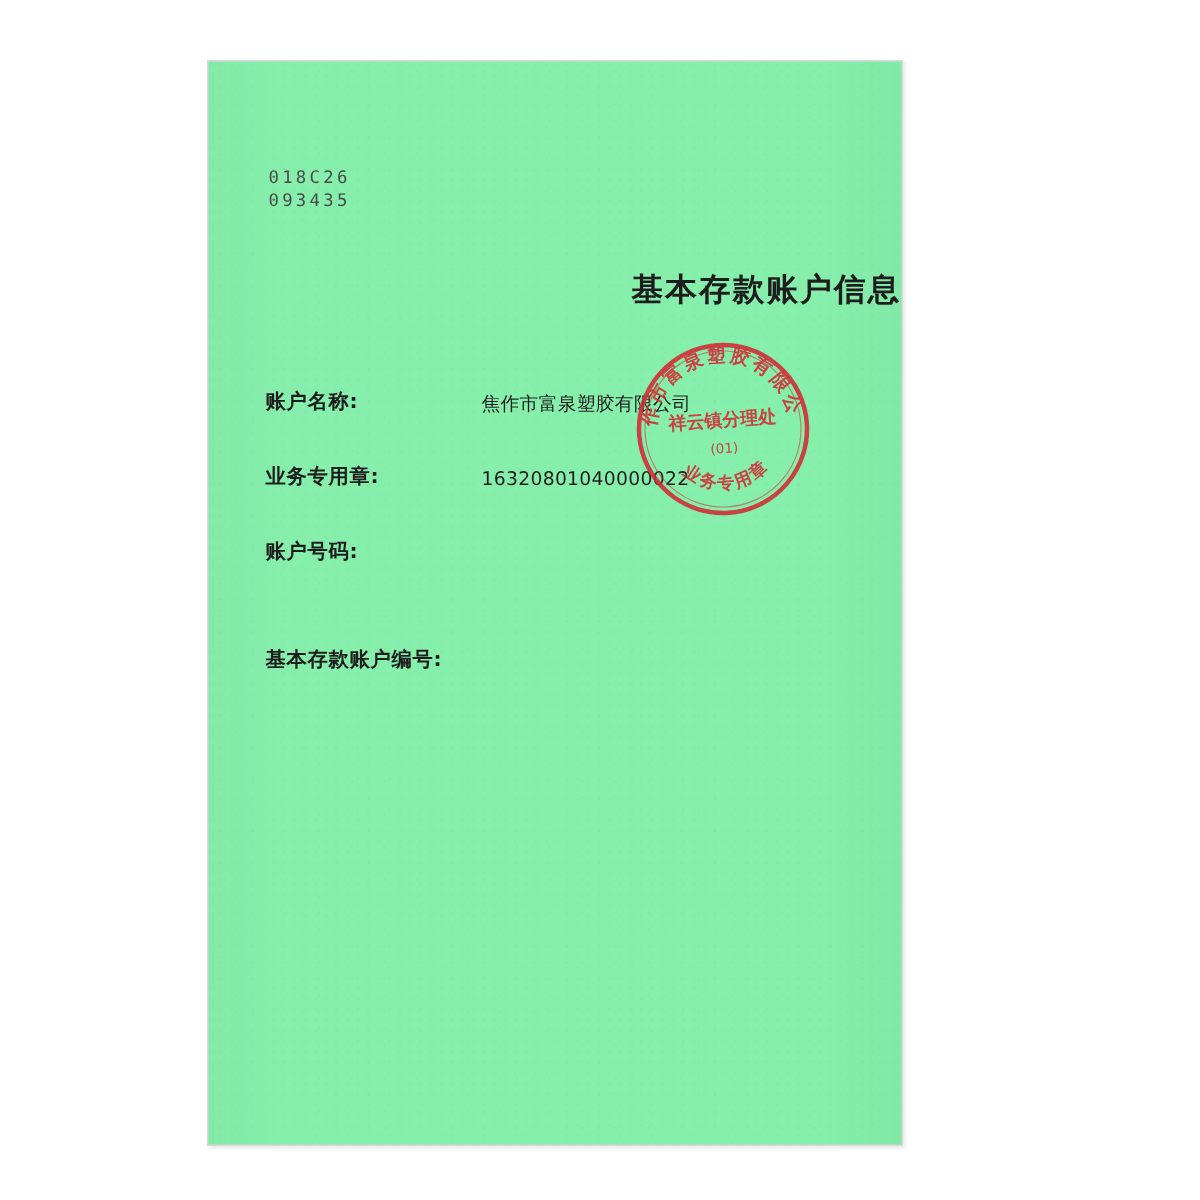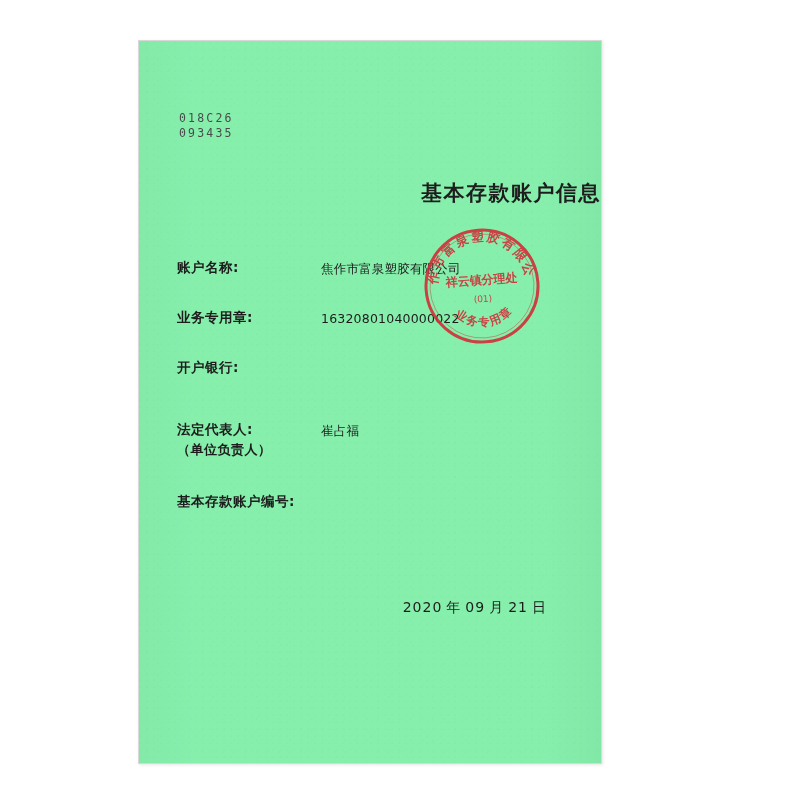--- a/index.html
+++ b/index.html
@@ -156,38 +156,30 @@
         <div class="field-label">账户名称:</div>
         <div class="field-value">焦作市富泉塑胶有限公司</div>
       </div>
 
       <div class="field-row" style="margin-top:28px;">
         <div class="field-label">业务专用章:</div>
         <div class="field-value">16320801040000022</div>
       </div>
 
       <div class="field-row two-line" style="margin-top:28px;">
-        <div class="field-label">开户银行:</div>
+        <div class="field-label">账户号码:</div>
       </div>
 
-      <div class="field-row two-line" style="margin-top:22px;">
-        <div class="field-label">法定代表人:</div>
-        <div class="field-label sub label-stack-2">（单位负责人）</div>
-        <div class="field-value">崔占福</div>
-      </div>
 
       <div class="field-row" style="margin-top:32px;">
         <div class="field-label">基本存款账户编号:</div>
       </div>
 
     </div>
 
-    <div class="date-line">
-      <span>2020</span><span>年</span><span>09</span><span>月</span><span>21</span><span>日</span>
-    </div>
 
     <div class="stamp">
       <svg width="124" height="124" viewBox="0 0 124 124" xmlns="http://www.w3.org/2000/svg">
         <defs>
           <path id="arcTop" d="M 17,62 A 45,45 0 0 1 107,62"></path>
           <path id="arcBottom" d="M 22,62 A 40,40 0 0 0 102,62"></path>
         </defs>
         <circle cx="62" cy="62" r="56" fill="none" stroke="#d42a36" stroke-width="3"></circle>
         <circle cx="62" cy="62" r="52" fill="none" stroke="#d42a36" stroke-width="0.8" opacity="0.6"></circle>
         <text font-family="DejaVu Sans, sans-serif" font-size="12.5" font-weight="bold" letter-spacing="2.2" class="stamp-text-red" fill="#d42a36">

